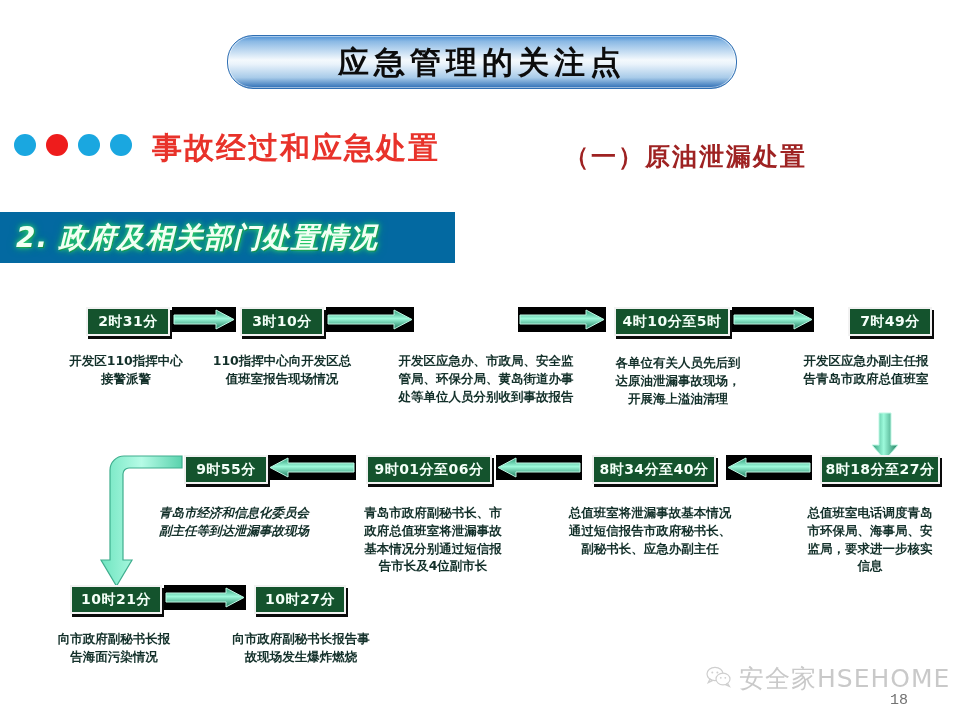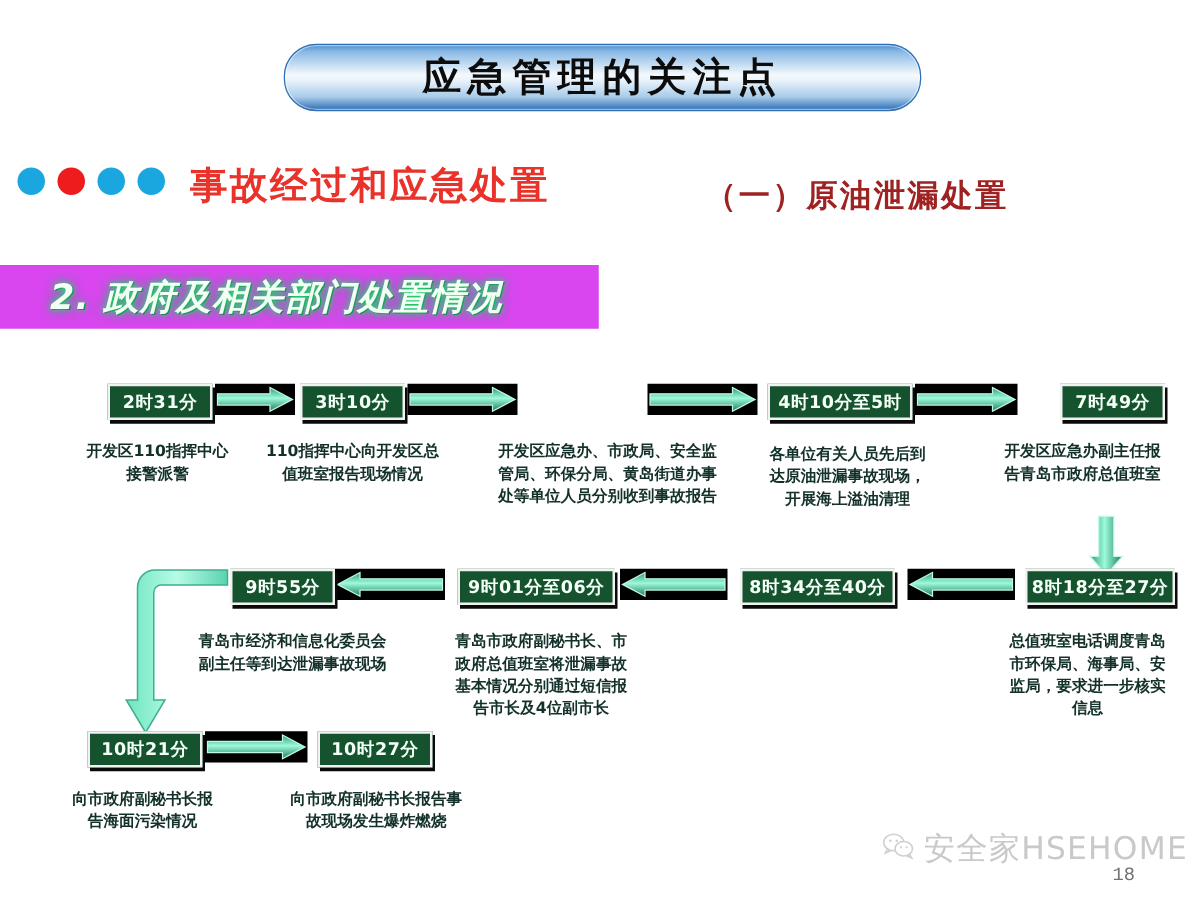--- a/index.html
+++ b/index.html
@@ -34,22 +34,22 @@
     font-family:"DejaVu Sans","Liberation Sans",sans-serif;
   }
   .subtitle-right{
     position:absolute;left:564px;top:140px;
     font-size:25px;font-weight:700;color:#9e2222;letter-spacing:2px;
     font-family:Liberation Sans, sans-serif;
   }
 
   
   .band{
-    position:absolute;left:0px;top:212px;width:455px;height:51px;background:#d946ef;
-    display:flex;align-items:center;padding-left:24px;
+    position:absolute;left:0px;top:212px;width:455px;height:51px;background:#0369a1;
+    display:flex;align-items:center;
   }
   .band .tx{
     margin-left:16px;
     font-size:28px;font-weight:700;font-style:italic;letter-spacing:1px;
     color:#f2fff4;
     text-shadow:0 0 5px #2ee07a,0 0 10px #17a857,1px 1px 0 #0c6b38;
     font-family:"DejaVu Sans","Liberation Sans",sans-serif;
   }
 
   
@@ -173,38 +173,39 @@
   <div class="tbox" style="left:820px;top:455px;width:116px;height:25px;">8时18分至27分</div>
   <div class="caption" style="left:790px;top:504px;width:160px;">总值班室电话调度青岛<br>市环保局、海事局、安<br>监局，要求进一步核实<br>信息</div>
 
   <div class="harrow" style="left:726px;top:455px;width:86px;height:25px;">
     <svg width="86" height="25" viewBox="0 0 86 25">
         <path d="M84 8 H20 V3 L2 12.5 L20 22 V17 H84 Z" fill="url(#ga)" stroke="#bff7e4" stroke-width="1"></path>
       </svg>
   </div>
 
   <div class="tbox" style="left:592px;top:455px;width:120px;height:25px;">8时34分至40分</div>
+  <div class="caption" style="left:540px;top:504px;width:220px;">总值班室将泄漏事故基本情况<br>通过短信报告市政府秘书长、<br>副秘书长、应急办副主任</div>
 
   <div class="harrow" style="left:496px;top:455px;width:86px;height:25px;">
     <svg width="86" height="25" viewBox="0 0 86 25">
         <path d="M84 8 H20 V3 L2 12.5 L20 22 V17 H84 Z" fill="url(#ga)" stroke="#bff7e4" stroke-width="1"></path>
       </svg>
   </div>
 
   <div class="tbox" style="left:366px;top:455px;width:122px;height:25px;">9时01分至06分</div>
   <div class="caption" style="left:340px;top:504px;width:186px;">青岛市政府副秘书长、市<br>政府总值班室将泄漏事故<br>基本情况分别通过短信报<br>告市长及4位副市长</div>
 
   <div class="harrow" style="left:268px;top:455px;width:88px;height:25px;">
     <svg width="88" height="25" viewBox="0 0 88 25">
         <path d="M86 8 H20 V3 L2 12.5 L20 22 V17 H86 Z" fill="url(#ga)" stroke="#bff7e4" stroke-width="1"></path>
       </svg>
   </div>
 
   <div class="tbox" style="left:184px;top:455px;width:80px;height:25px;">9时55分</div>
-  <div class="caption" style="left:138px;top:504px;width:192px;">青岛市经济和信息化委员会<br>副主任等到达泄漏事故现场</div>
+  <div class="caption" style="left:138px;top:504px;width:192px;font-style:italic;">青岛市经济和信息化委员会<br>副主任等到达泄漏事故现场</div>
 
   <div class="elbow" style="left:98px;top:452px;width:86px;height:138px;">
     <svg width="86" height="138" viewBox="0 0 86 138">
       <defs>
           <linearGradient id="ge" x1="0" y1="0" x2="1" y2="0">
         <stop offset="0" stop-color="#6fe5c0"></stop>
             <stop offset="50%" stop-color="#b6fbe6"></stop>
             <stop offset="100%" stop-color="#5ad2ad"></stop>
           </linearGradient>
         </defs>

